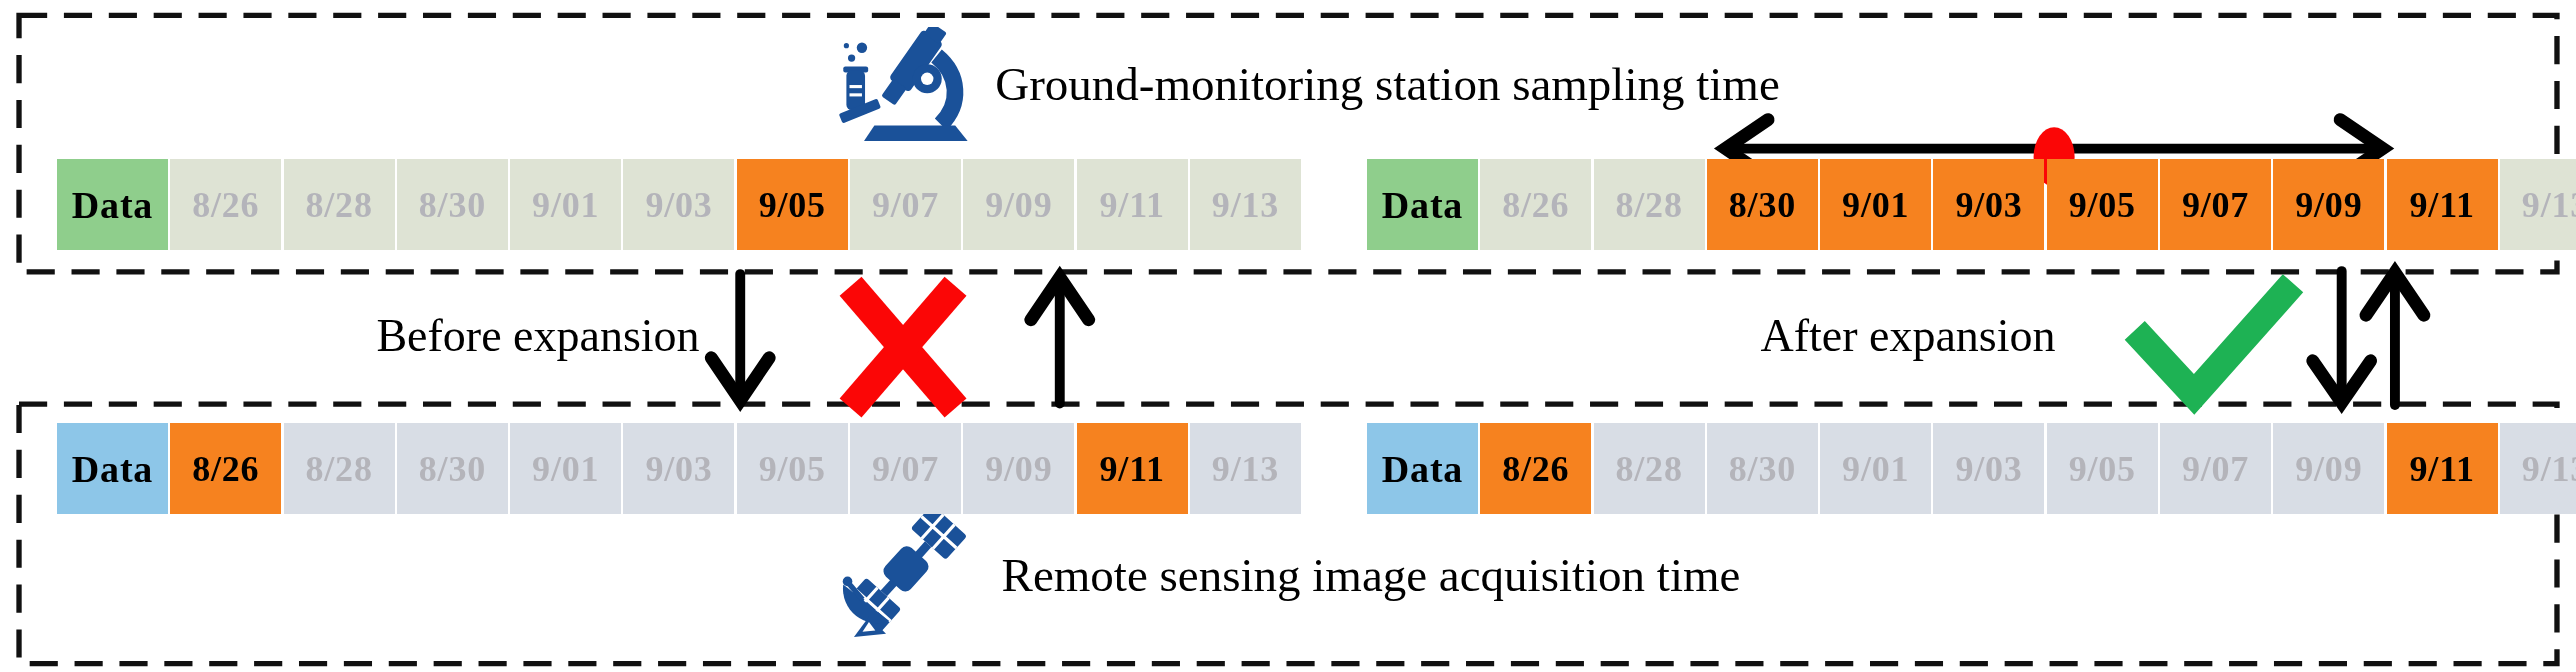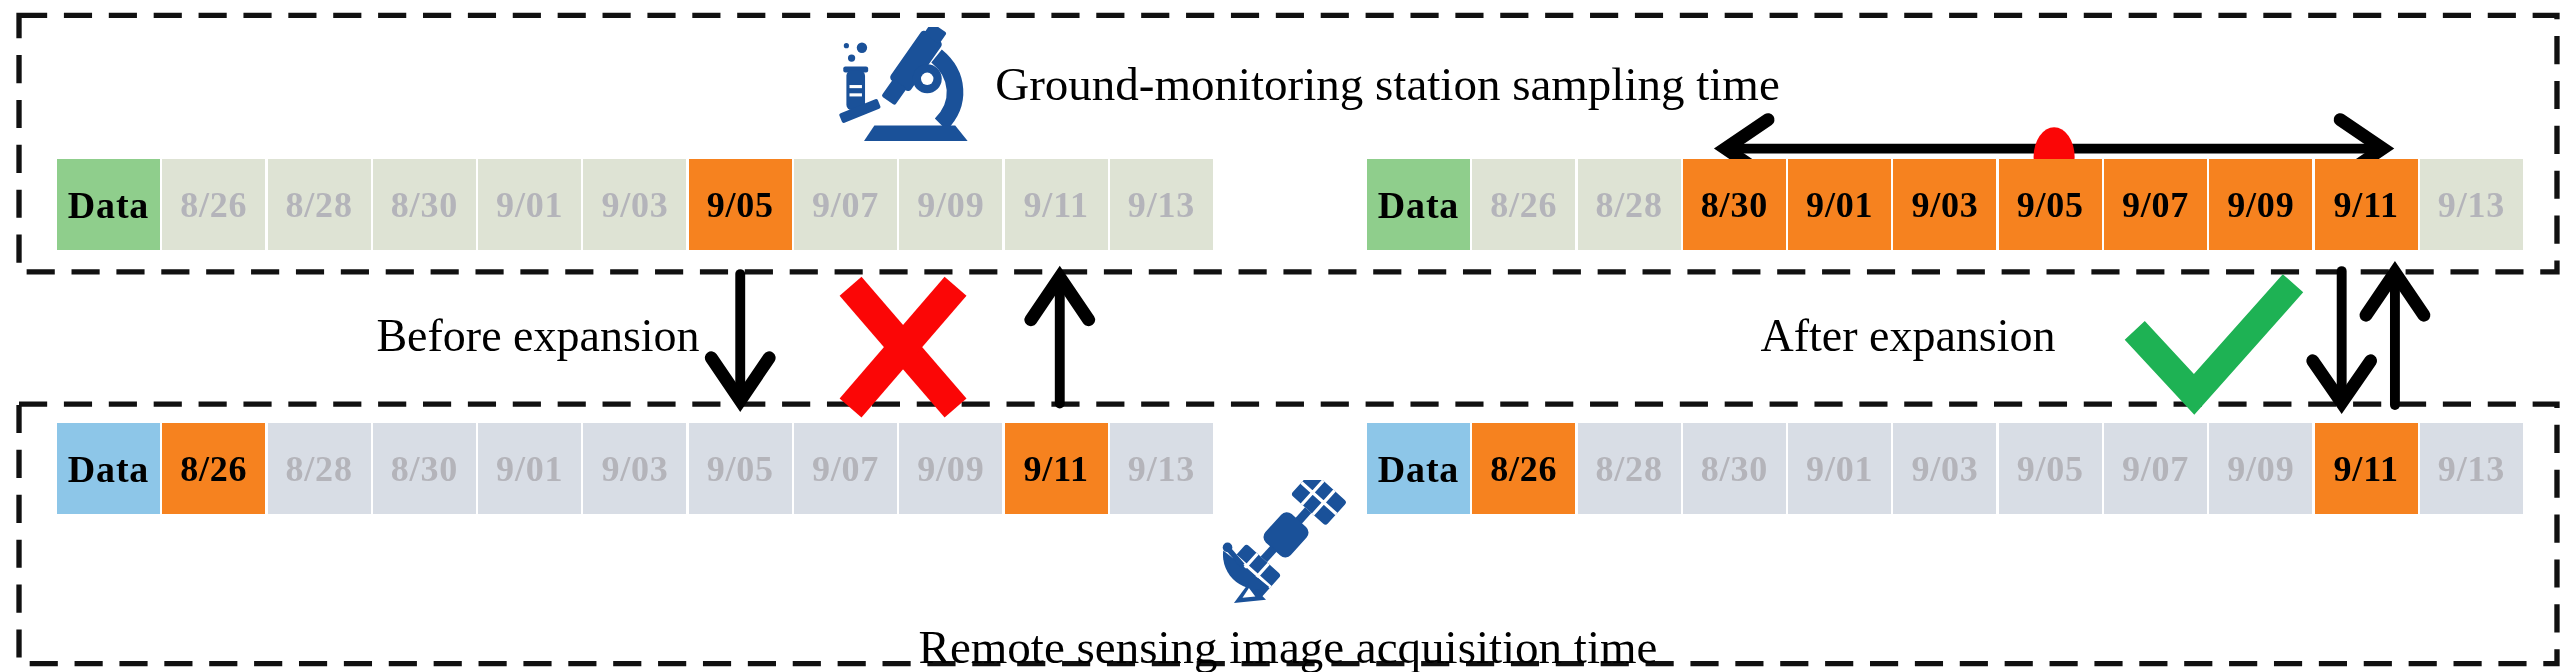--- a/index.html
+++ b/index.html
@@ -19,31 +19,31 @@
     position:relative;width:2576px;height:673px;background:#ffffff;overflow:hidden;
     font-family:"Liberation Serif","DejaVu Serif",serif;color:#000;
   }
   .overlay{position:absolute;left:0;top:0;width:2576px;height:673px;pointer-events:none;}
 
   .title{
     position:absolute;left:0;right:0;display:flex;align-items:center;justify-content:center;
     gap:21px;font-size:47px;line-height:1;white-space:nowrap;
   }
   .title-top{top:21px;height:126px;margin-left:43px;}
-  .title-bottom{top:511px;height:129px;flex-direction:column;}
+  .title-bottom{top:511px;height:129px;}
   .title svg{flex:0 0 auto;}
 
   .row{position:absolute;display:flex;gap:2.3px;}
   .row-ground-before{left:57px;top:159px;}
   .row-ground-after{left:1367px;top:159px;}
   .row-remote-before{left:57px;top:423px;}
   .row-remote-after{left:1367px;top:423px;}
 
   .cell{
-    width:103px;height:91px;display:flex;align-items:center;justify-content:center;
+    width:111px;height:91px;display:flex;align-items:center;justify-content:center;
     font-weight:700;font-size:36px;letter-spacing:0.8px;
   }
   .cell.green{background:var(--sage);color:var(--inactive-text);}
   .cell.blue{background:var(--blue-gray);color:var(--inactive-text);}
   .cell.active{background:var(--orange);color:#000;}
   .cell.hdr{font-size:38px;color:#000;}
   .cell.hdr.green{background:var(--green-data);}
   .cell.hdr.blue{background:var(--blue-data);}
 
   .gap-label{

